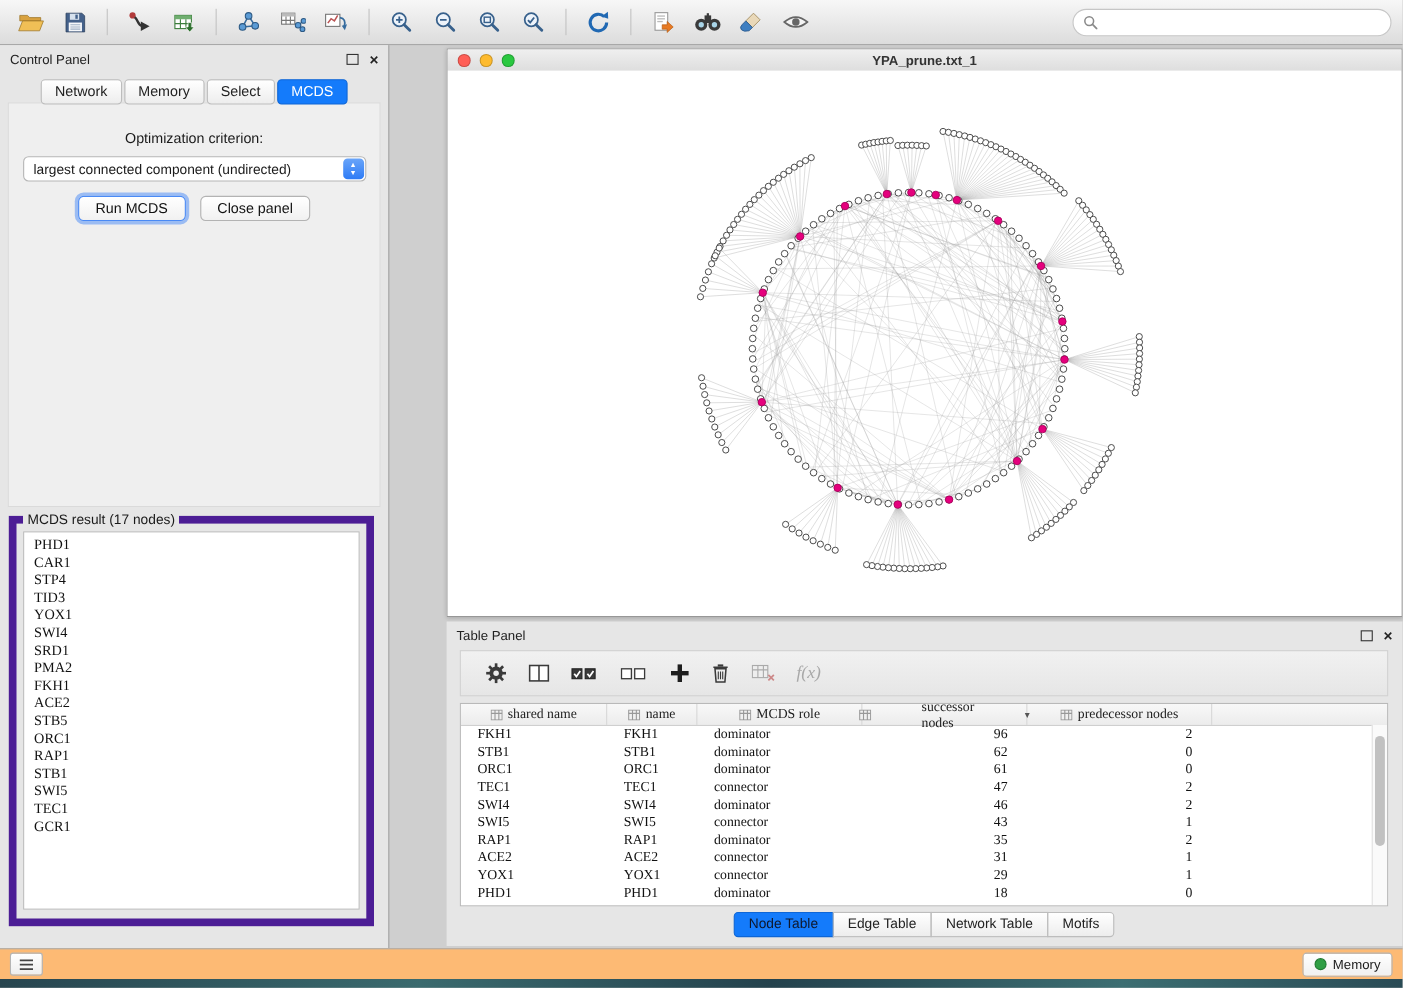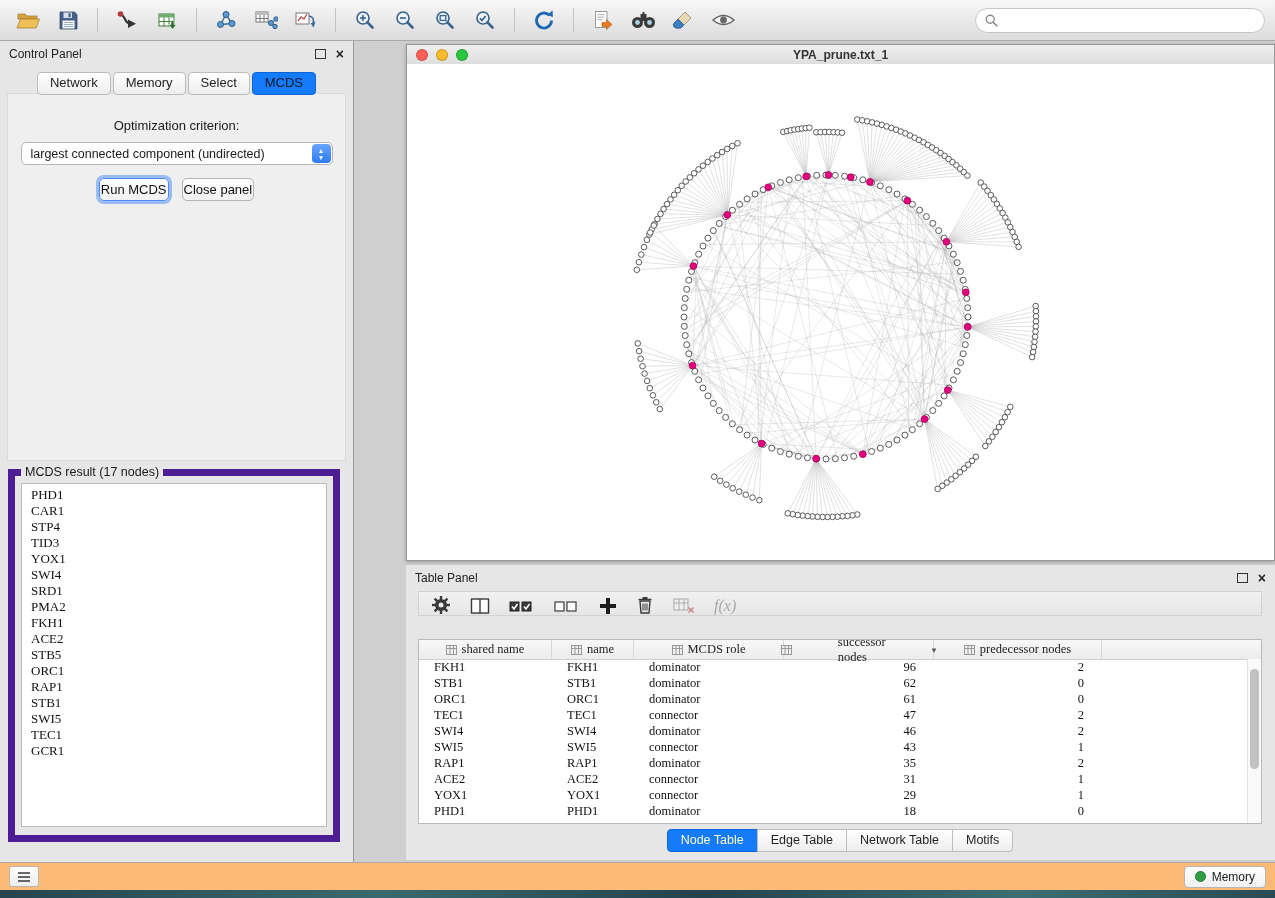--- a/index.html
+++ b/index.html
@@ -21,32 +21,32 @@
   .control-panel{position:absolute;left:0;top:41px;width:354px;height:821px;background:#e6e6e6;
                  border-right:1px solid #9a9a9a;box-sizing:border-box}
   .panel-header{height:26px;display:flex;align-items:center;padding:0 9px;font-size:12px;color:#222}
   .win-btns{margin-left:auto;display:flex;align-items:center;gap:10px}
   .wb-float{width:9px;height:8px;border:1.4px solid #333;display:inline-block}
   .wb-close{font-size:14px;font-weight:bold;color:#222;line-height:10px}
 
   .cp-tabs{position:absolute;left:0;top:31px;width:100%;display:flex;justify-content:center;z-index:2}
   .cp-tab{height:21px;line-height:20px;padding:0 12px;font-size:13px;color:#222;
           background:linear-gradient(#ffffff,#ededed);border:1px solid #bdbdbd;border-radius:4px;margin:0 1px}
-  .cp-tab.active{background:#147bfb;border-color:#0e66d6;color:#0f172a}
+  .cp-tab.active{background:#147bfb;border-color:#0e66d6;color:#ffffff}
 
   .cp-body{position:absolute;left:7px;right:7px;top:52px;height:368px;background:#efefef;
            border:1px solid #dadada;box-sizing:border-box;text-align:center}
   .opt-label{margin-top:24px;font-size:13px}
   .select{width:312px;height:23px;margin:9px auto 0;background:#fff;border:1px solid #b6b6b6;border-radius:5px;
           position:relative;display:flex;align-items:center;padding-left:9px;box-sizing:border-box;font-size:12.5px;text-align:left}
   .stepper{position:absolute;right:1px;top:1px;bottom:1px;width:19px;border-radius:4px;
            background:linear-gradient(#6aa5f9,#2d7bf6);color:#fff;display:flex;flex-direction:column;
            align-items:center;justify-content:center;font-size:6.5px;line-height:7px}
   .btn-row{margin-top:13px;display:flex;justify-content:center;gap:13px}
-  .btn{height:23px;padding:0 1px;background:linear-gradient(#ffffff,#f1f1f1);border:1px solid #b3b3b3;
+  .btn{height:23px;padding:0 15px;background:linear-gradient(#ffffff,#f1f1f1);border:1px solid #b3b3b3;
        border-radius:5px;font-size:13px;font-family:"Liberation Sans",sans-serif;color:#111}
   .btn.focus{box-shadow:0 0 0 3px rgba(62,132,247,.48);border-color:#4a8af5}
 
   .mcds-box{position:absolute;left:8px;right:13px;top:424px;bottom:20px;border:7px solid #4c1d95;
             margin:0;padding:4px 6px 8px;box-sizing:border-box}
   .mcds-box legend{font-size:12.5px;padding:0 4px}
   .mcds-list{width:100%;height:100%;background:#fff;border:1px solid #bcbcbc;box-sizing:border-box;
              overflow:hidden;padding-top:3px}
   .list-item{height:16px;line-height:16px;padding-left:9px;font-family:"Liberation Serif",serif;font-size:13px;color:#111}
 
@@ -56,22 +56,22 @@
   .nw-titlebar{height:19px;background:linear-gradient(#efefef,#dedede);border-bottom:1px solid #b5b5b5;
                position:relative;display:flex;align-items:center;justify-content:center}
   .nw-title{font-size:12px;font-weight:bold;color:#333}
   .traffic{position:absolute;left:9px;top:3.5px;display:flex;gap:8px}
   .tl{width:12px;height:12px;border-radius:50%;border:0.5px solid rgba(0,0,0,.2);box-sizing:border-box}
   .tl.red{background:#ff5f57}.tl.yellow{background:#febb2e}.tl.green{background:#2ac840}
   .nw-canvas{position:absolute;left:0;top:19px;right:0;bottom:0;background:#fff;overflow:hidden}
 
   
   .table-panel{position:absolute;left:406px;top:565px;width:869px;height:295px;background:#e6e6e6;box-sizing:border-box}
-  .tp-toolbar{position:absolute;left:12px;right:13px;top:26px;height:25px;display:flex;align-items:flex-end;gap:19px;
-              padding-left:12px;background:linear-gradient(#f1f1f1,#e6e6e6);border:1px solid #d2d2d2;box-sizing:border-box}
+  .tp-toolbar{position:absolute;left:12px;right:13px;top:26px;height:42px;display:flex;align-items:center;gap:19px;
+              padding-left:22px;background:linear-gradient(#f1f1f1,#e6e6e6);border:1px solid #d2d2d2;box-sizing:border-box}
   .fx{font-family:"Liberation Serif",serif;font-style:italic;font-size:16px;color:#a8a8a8}
 
   .table-wrap{position:absolute;left:12px;right:13px;top:74px;bottom:36px;background:#fff;border:1px solid #b9b9b9;
               box-sizing:border-box;overflow:hidden}
   .thead{display:flex;height:19px;background:linear-gradient(#f8f8f8,#ececec);border-bottom:1px solid #cfcfcf}
   .th{display:flex;align-items:center;justify-content:center;gap:5px;border-right:1px solid #d8d8d8;
       font-family:"Liberation Serif",serif;font-size:12.5px;color:#222;box-sizing:border-box}
   .th.filler{flex:1;border-right:none}
   .chev{font-size:9px;color:#555}
   .tbody{position:absolute;left:0;right:13px;top:19px;bottom:0}
@@ -80,21 +80,21 @@
   .td.txt{padding-left:15px;text-align:left}
   .td.num{padding-right:18px;text-align:right}
   .vscroll{position:absolute;right:0;top:19px;bottom:0;width:13px;background:#fafafa;border-left:1px solid #e2e2e2}
   .thumb{position:absolute;left:2px;right:2px;top:10px;height:100px;background:#c1c1c1;border-radius:5px}
 
   .bt-tabs{position:absolute;left:0;right:0;bottom:8px;display:flex;justify-content:center}
   .bt-tab{height:21px;line-height:20px;padding:0 13px;font-size:12.5px;background:linear-gradient(#ffffff,#ededed);
           border:1px solid #bdbdbd;color:#222;margin-left:-1px}
   .bt-tab:first-child{border-radius:4px 0 0 4px}
   .bt-tab:last-child{border-radius:0 4px 4px 0}
-  .bt-tab.active{background:#147bfb;border-color:#0e66d6;color:#fef9c3}
+  .bt-tab.active{background:#147bfb;border-color:#0e66d6;color:#0f172a}
 
   
   .status-bar{position:absolute;left:0;top:862px;width:1275px;height:28px;background:#fdba74;
               border-top:1px solid #ababab;display:flex;align-items:center;padding:0 9px;box-sizing:border-box}
   .sb-btn{width:28px;height:19px;background:linear-gradient(#fff,#eee);border:1px solid #b5b5b5;border-radius:3px;
           display:flex;align-items:center;justify-content:center}
   .memory-btn{margin-left:auto;height:20px;padding:0 10px;background:linear-gradient(#fff,#f0f0f0);
               border:1px solid #b5b5b5;border-radius:4px;display:flex;align-items:center;gap:6px;font-size:12px}
   .mem-dot{width:9px;height:9px;border-radius:50%;background:#2f9e44;border:0.5px solid #1f7a31}
   .desktop-strip{position:absolute;left:0;top:890px;width:1275px;height:8px;

